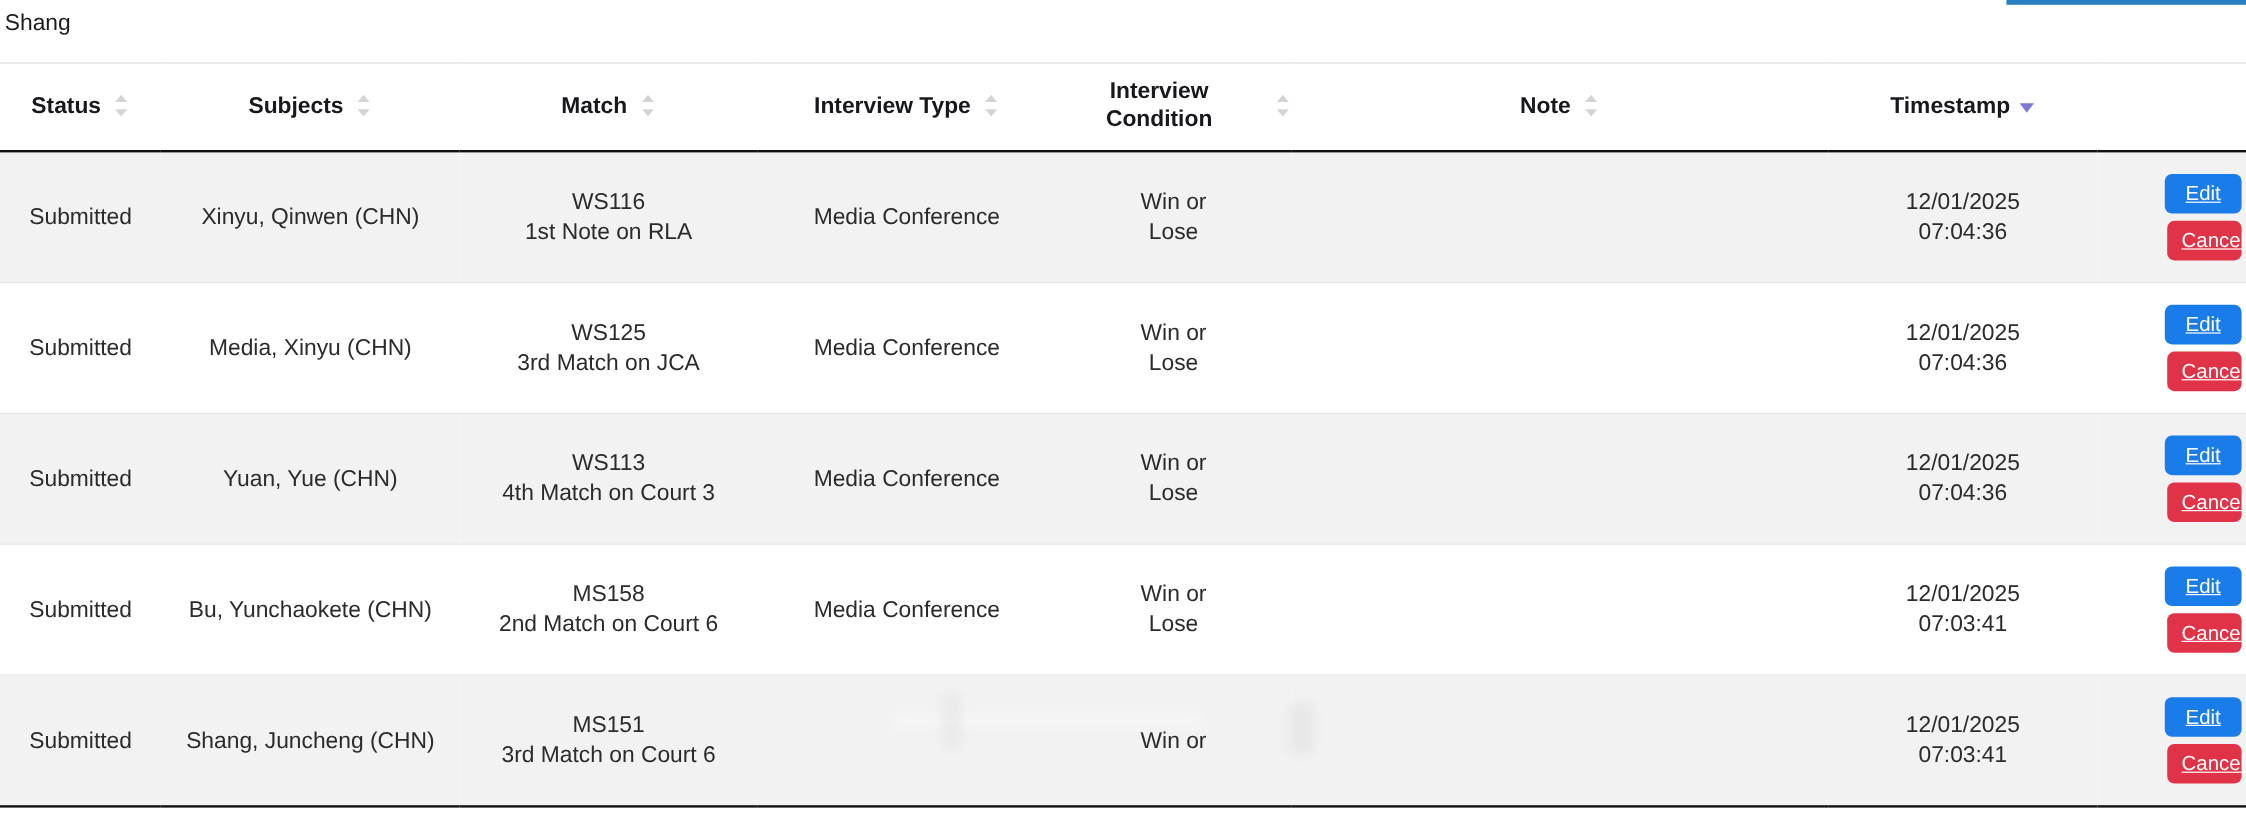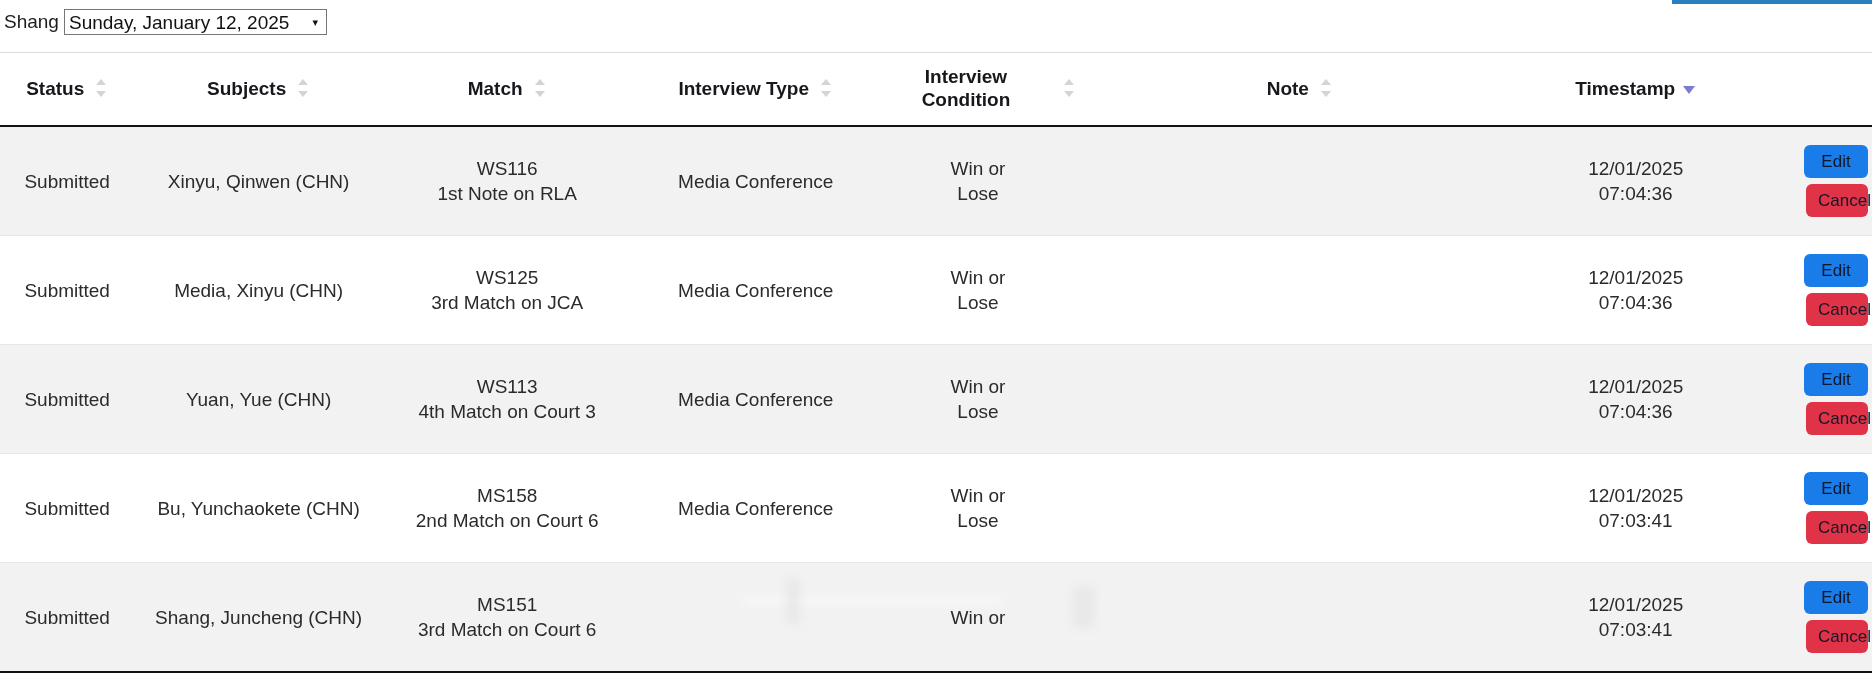--- a/index.html
+++ b/index.html
@@ -126,28 +126,29 @@
   td.col-status   { text-align: center; }
   td.col-actions  { text-align: right; padding-right: 4px; }
 
   .cell-line2 { display:block; }
 
   .btn {
     display: block;
     margin-left: auto;
     border: none;
     border-radius: 6px;
-    color: #0f172a;
+    color: #ffffff;
     font-family: "Liberation Sans", sans-serif;
     font-size: 17px;
     line-height: 1;
     padding: 8px 12px;
     cursor: pointer;
     width: 64px;
     text-align: center;
+    text-decoration: underline;
   }
   .btn-edit   { background: #1a7ce8; margin-bottom: 6px; }
   .btn-cancel { background: #e03348; width: 62px; }
 
   
   .blur-artifact {
     position: absolute;
     pointer-events: none;
     filter: blur(5px);
     opacity: 0.55;
@@ -167,26 +168,20 @@
 <body>
 
 <div id="app">
 
   <div class="top-strip"></div>
 
   <div class="controls">
 
     <div class="date-wrap">
       <span class="date-label">Shang</span>
-      <span class="date-select-box">
-        <select class="date-select">
-          <option>Sunday, January 12, 2025</option>
-        </select>
-        <span class="date-caret">▾</span>
-      </span>
     </div>
 
 
   </div>
 
   <table class="dt">
     <colgroup>
       <col style="width:120px">
       <col style="width:222px">
       <col style="width:222px">

